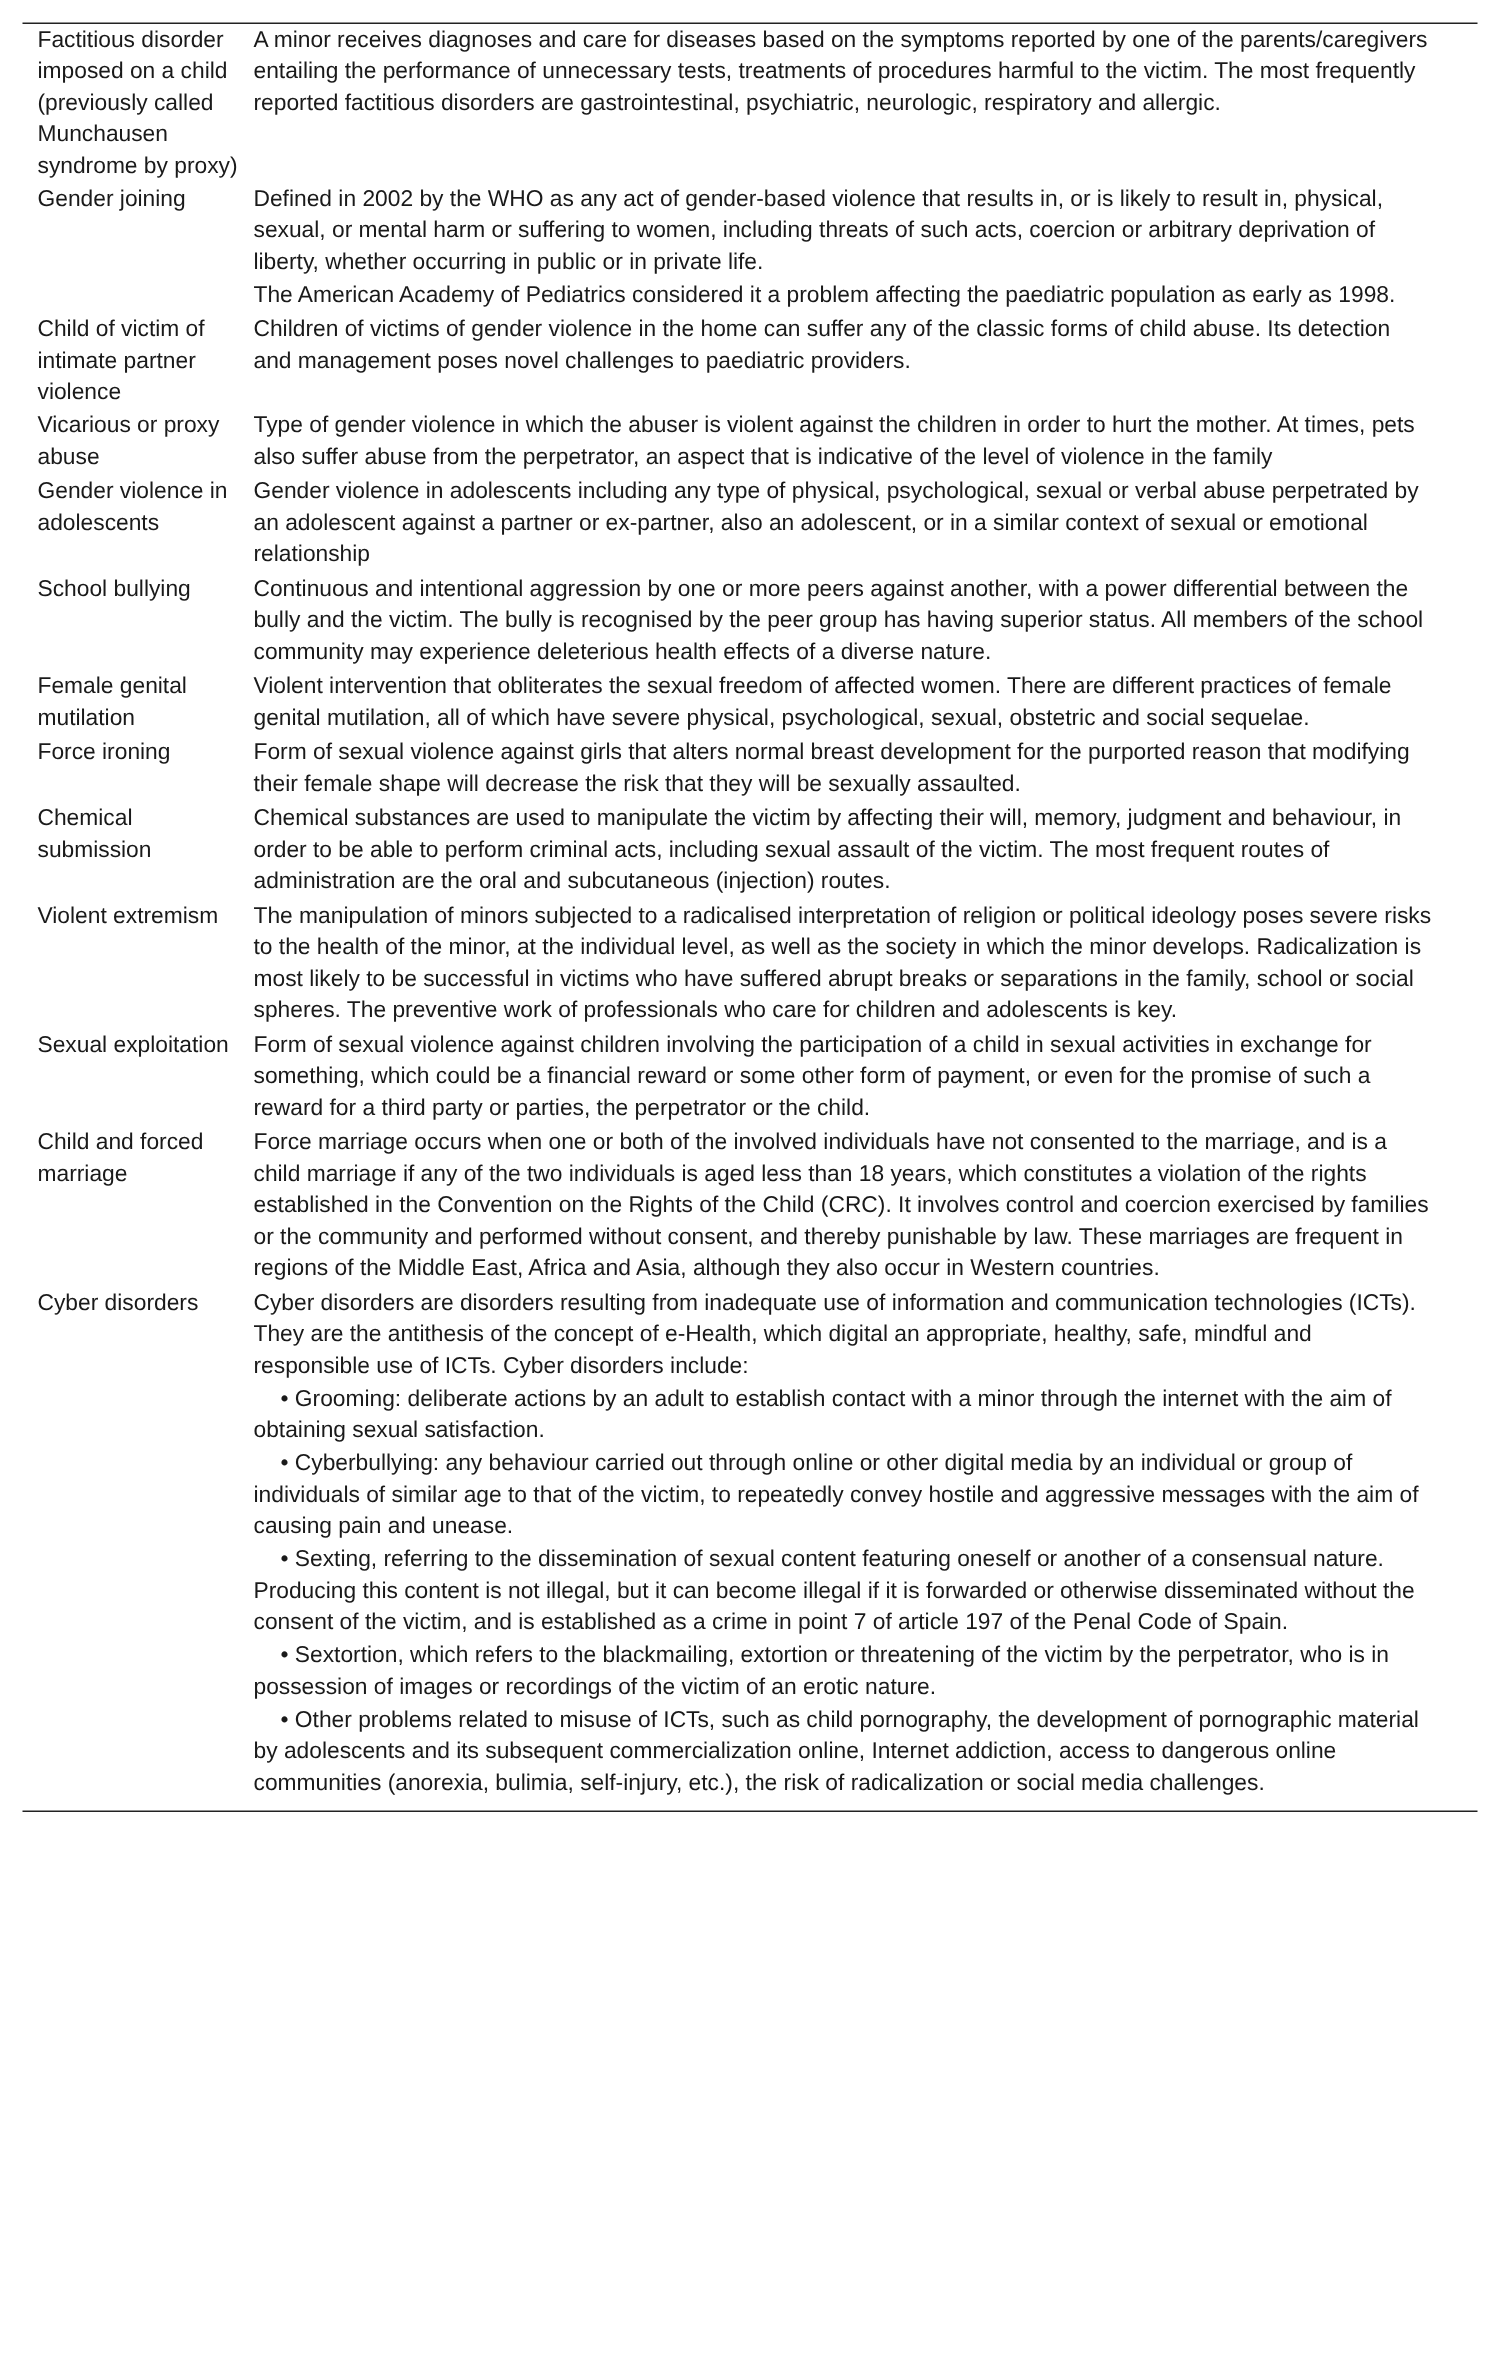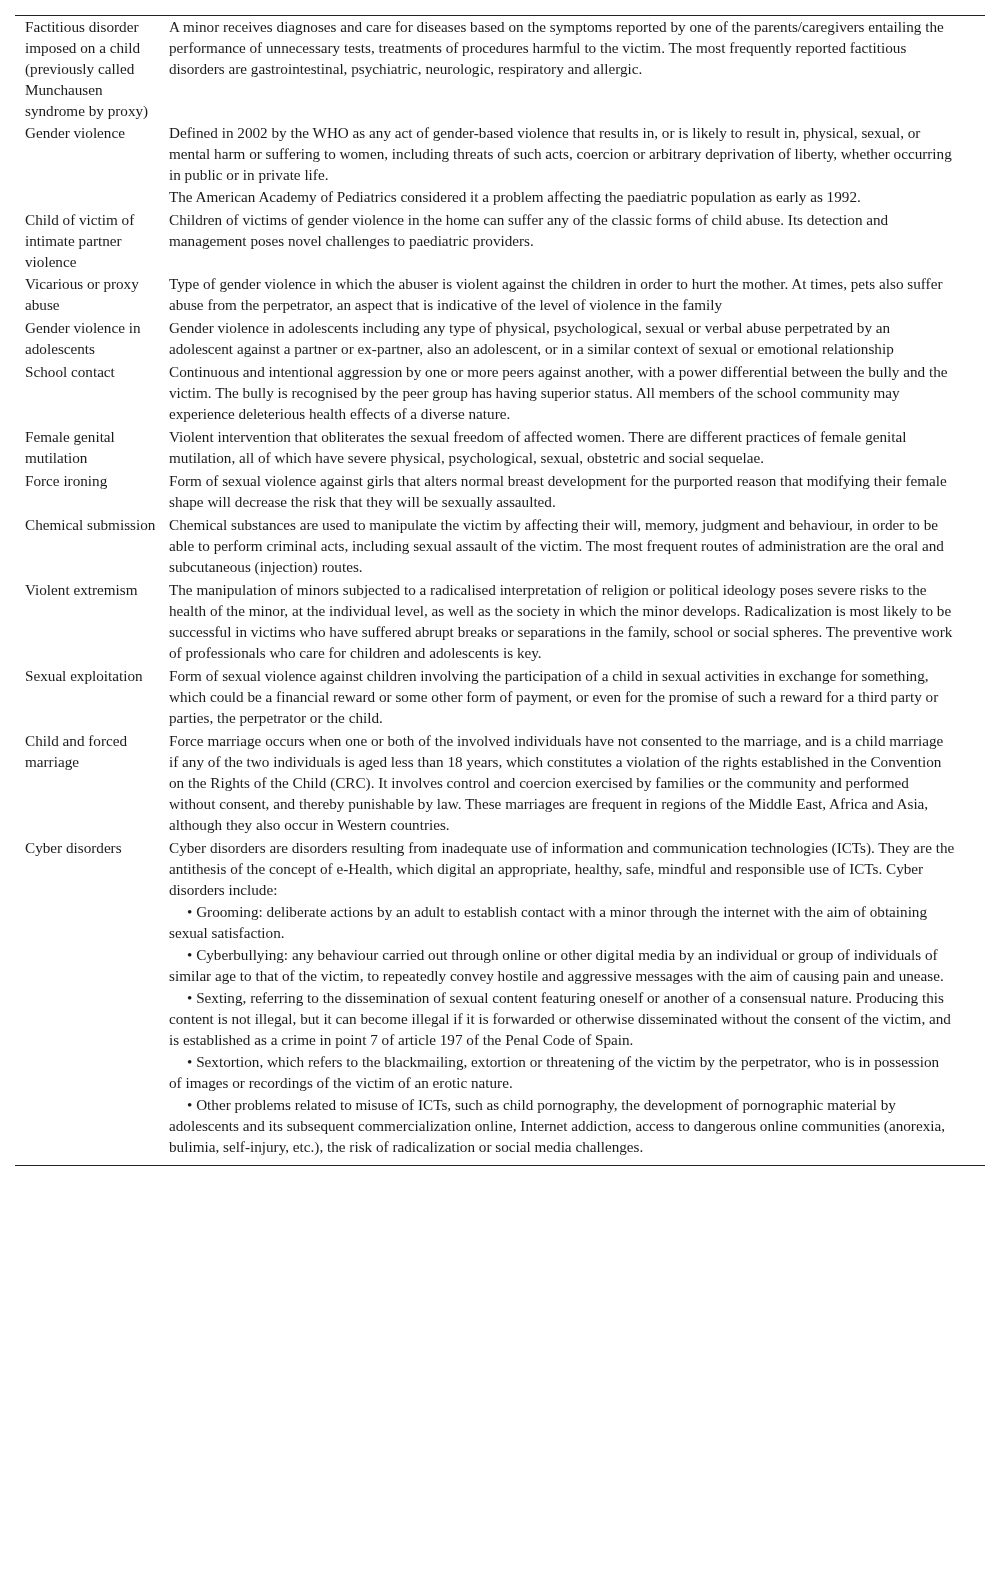--- a/index.html
+++ b/index.html
@@ -1,20 +1,20 @@
 <!DOCTYPE html>
 <html><head>
 <meta charset="utf-8">
 <style>
   html, body { margin: 0; padding: 0; background: #ffffff; }
   body { width: 1000px; height: 1572px; position: relative; overflow: hidden;
          font-family: "Liberation Sans", sans-serif; color: #1a1a1a; }
   .table-wrap { position: absolute; left: 15px; top: 15px; width: 970px; }
   .rule { height: 0; border-top: 1.5px solid #222; }
-  table { border-collapse: collapse; width: 970px; table-layout: fixed; font-family: Liberation Serif, serif; }
+  table { border-collapse: collapse; width: 970px; table-layout: fixed; }
   col.c1 { width: 154px; }
   col.c2 { width: 816px; }
   td { vertical-align: top; font-size: 15.2px; line-height: 21px; padding: 0; }
   td.term { padding-left: 10px; padding-right: 8px; }
   td.desc { padding-right: 30px; }
   .para { margin: 0 0 1px 0; }
   .para + .para { margin-top: 1px; }
   .bullet { margin: 1px 0 1px 0; text-indent: 18px; }
   tr.row td { padding-top: 0; padding-bottom: 1px; }
 </style>
@@ -29,24 +29,24 @@
         <col class="c2">
       </colgroup>
     <tbody id="tbody">
         <tr class="row">
           <td class="term">Factitious disorder imposed on a child (previously called Munchausen syndrome by proxy)</td>
           <td class="desc">
             <div class="para">A minor receives diagnoses and care for diseases based on the symptoms reported by one of the parents/caregivers entailing the performance of unnecessary tests, treatments of procedures harmful to the victim. The most frequently reported factitious disorders are gastrointestinal, psychiatric, neurologic, respiratory and allergic.</div>
           </td>
         </tr>
         <tr class="row">
-          <td class="term">Gender violence</td>
+          <td class="term">Gender joining</td>
           <td class="desc">
             <div class="para">Defined in 2002 by the WHO as any act of gender-based violence that results in, or is likely to result in, physical, sexual, or mental harm or suffering to women, including threats of such acts, coercion or arbitrary deprivation of liberty, whether occurring in public or in private life.</div>
-            <div class="para">The American Academy of Pediatrics considered it a problem affecting the paediatric population as early as 1992.</div>
+            <div class="para">The American Academy of Pediatrics considered it a problem affecting the paediatric population as early as 1998.</div>
           </td>
         </tr>
         <tr class="row">
           <td class="term">Child of victim of intimate partner violence</td>
           <td class="desc">
             <div class="para">Children of victims of gender violence in the home can suffer any of the classic forms of child abuse. Its detection and management poses novel challenges to paediatric providers.</div>
           </td>
         </tr>
         <tr class="row">
           <td class="term">Vicarious or proxy abuse</td>
@@ -54,21 +54,21 @@
             <div class="para">Type of gender violence in which the abuser is violent against the children in order to hurt the mother. At times, pets also suffer abuse from the perpetrator, an aspect that is indicative of the level of violence in the family</div>
           </td>
         </tr>
         <tr class="row">
           <td class="term">Gender violence in adolescents</td>
           <td class="desc">
             <div class="para">Gender violence in adolescents including any type of physical, psychological, sexual or verbal abuse perpetrated by an adolescent against a partner or ex-partner, also an adolescent, or in a similar context of sexual or emotional relationship</div>
           </td>
         </tr>
         <tr class="row">
-          <td class="term">School contact</td>
+          <td class="term">School bullying</td>
           <td class="desc">
             <div class="para">Continuous and intentional aggression by one or more peers against another, with a power differential between the bully and the victim. The bully is recognised by the peer group has having superior status. All members of the school community may experience deleterious health effects of a diverse nature.</div>
           </td>
         </tr>
         <tr class="row">
           <td class="term">Female genital mutilation</td>
           <td class="desc">
             <div class="para">Violent intervention that obliterates the sexual freedom of affected women. There are different practices of female genital mutilation, all of which have severe physical, psychological, sexual, obstetric and social sequelae.</div>
           </td>
         </tr>

